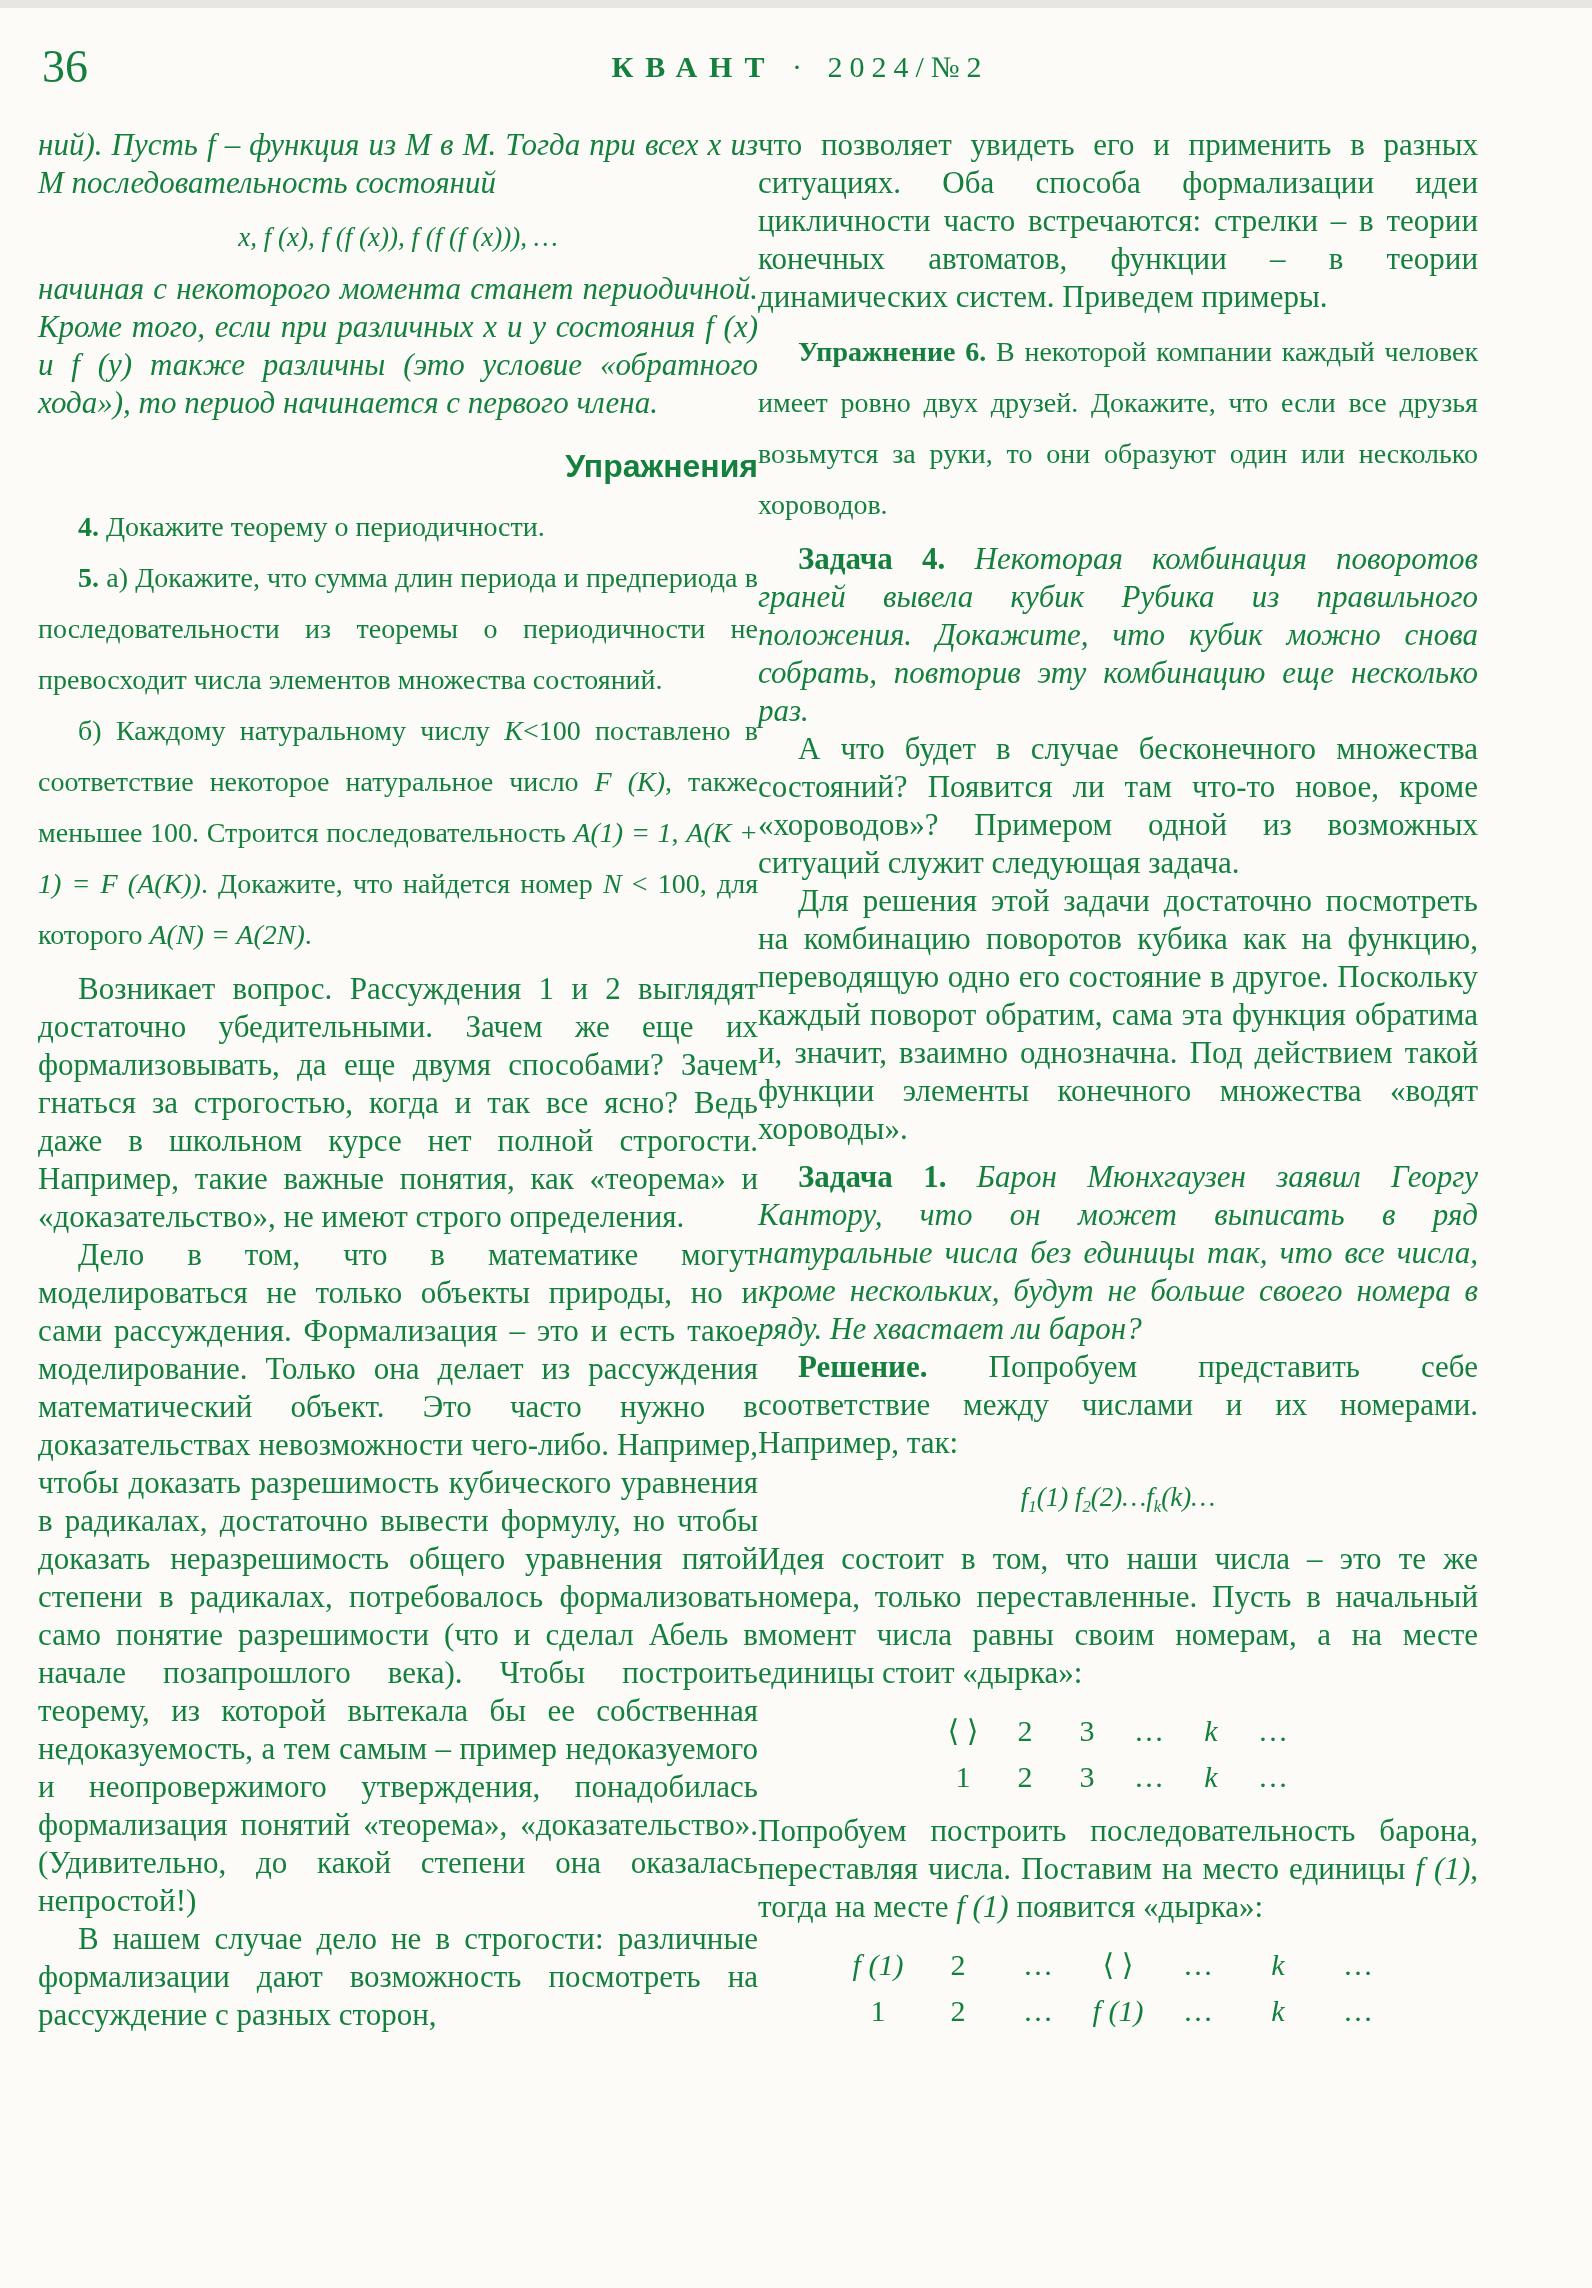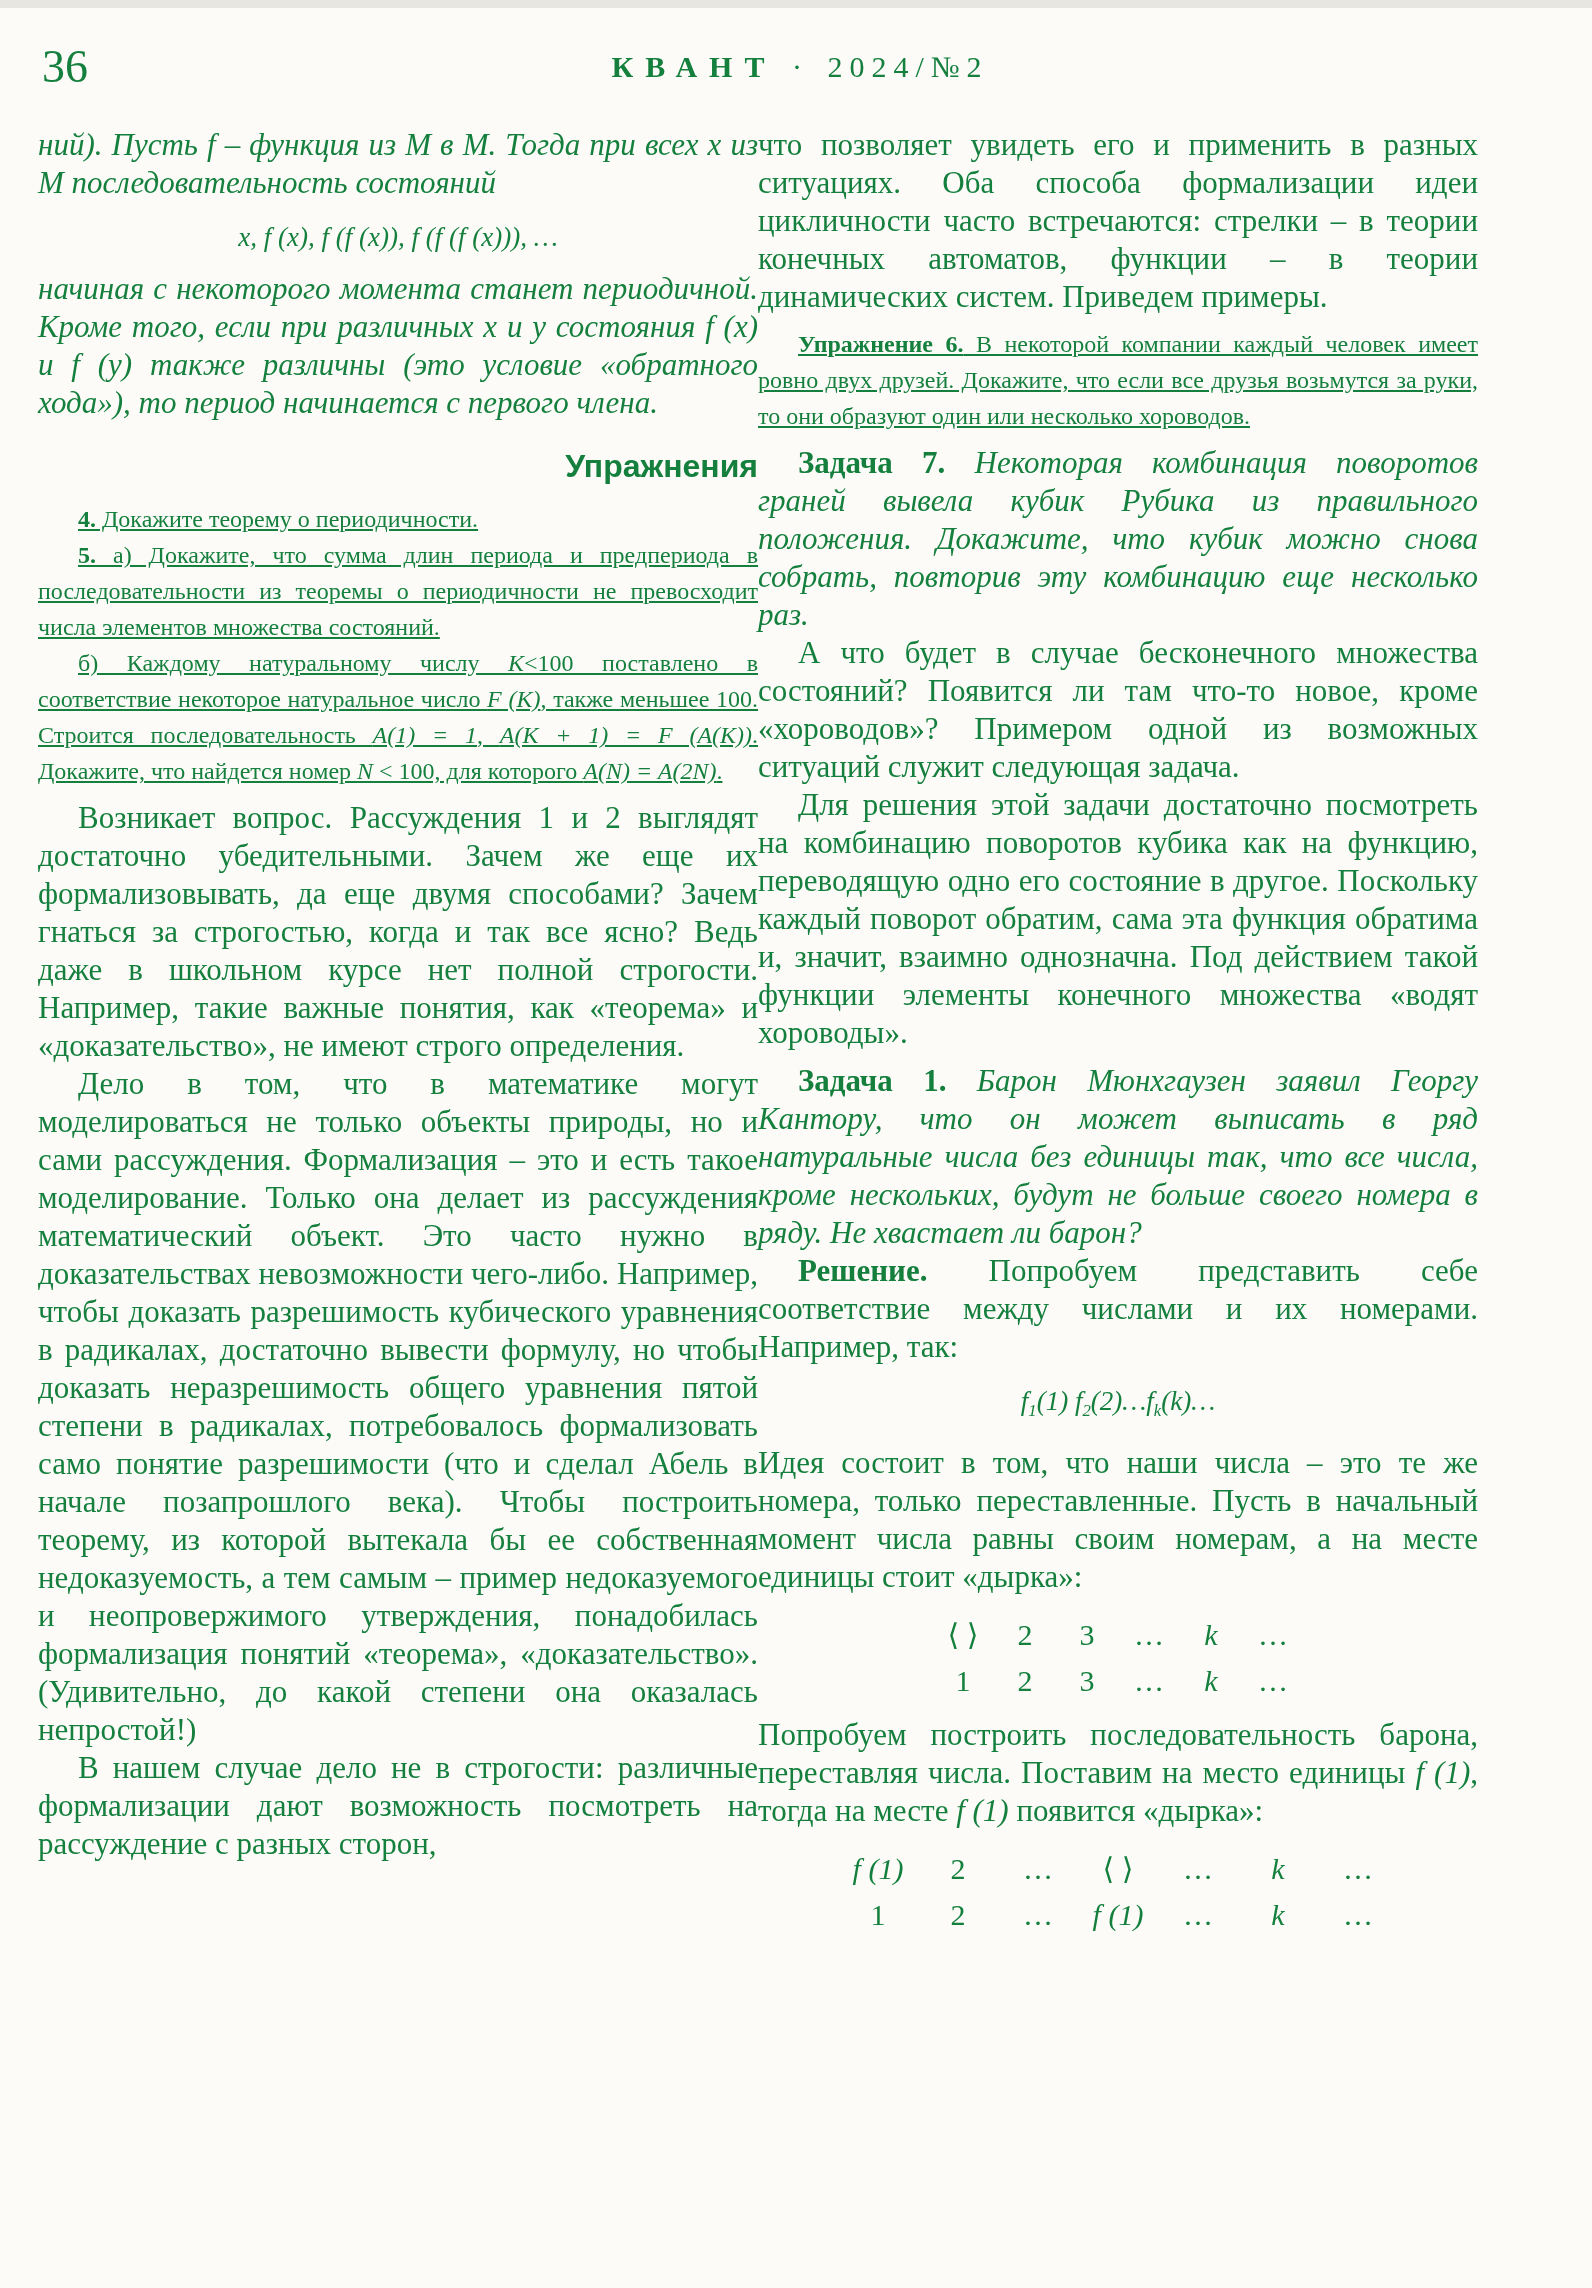--- a/index.html
+++ b/index.html
@@ -31,21 +31,21 @@
   .journal-issue{ letter-spacing:7px; }
   
   .columns { display:flex; margin-top:14px; }
   .col { width:720px; }
   
   .body {
     font-size:31px; line-height:38px;
     text-align:justify;
     hyphens:auto;
   }
-  .small { font-size:24px; line-height:36px;text-decoration:underline; }
+  .small { font-size:28px; line-height:51px; }
   .indent { text-indent:40px; }
   .gap-top { margin-top:10px; }
   .sg { }
   .sg-i { font-style:italic; }
   .sg-b { font-weight:bold; }
   sub.sg-sub { font-style:italic; font-size:62%; }
   .section-heading {
     font-family:"Liberation Sans","DejaVu Sans",sans-serif;
     font-weight:bold; font-size:32px;
     text-align:right;
@@ -103,21 +103,21 @@
       <p class="body indent"><span class="sg sg-r">Дело в том, что в математике могут моделироваться не только объекты природы, но и сами рассуждения. Формализация – это и есть такое моделирование. Только она делает из рассуждения математический объект. Это часто нужно в доказательствах невозможности чего-либо. Например, чтобы доказать разрешимость кубического уравнения в радикалах, достаточно вывести формулу, но чтобы доказать неразрешимость общего уравнения пятой степени в радикалах, потребовалось формализовать само понятие разрешимости (что и сделал Абель в начале позапрошлого века). Чтобы построить теорему, из которой вытекала бы ее собственная недоказуемость, а тем самым – пример недоказуемого и неопровержимого утверждения, понадобилась формализация понятий «теорема», «доказательство». (Удивительно, до какой степени она оказалась непростой!)</span></p>
 
       <p class="body indent"><span class="sg sg-r">В нашем случае дело не в строгости: различные формализации дают возможность посмотреть на рассуждение с разных сторон,</span></p>
     </section>
 
     <section class="col">
       <p class="body"><span class="sg sg-r">что позволяет увидеть его и применить в разных ситуациях. Оба способа формализации идеи цикличности часто встречаются: стрелки – в теории конечных автоматов, функции – в теории динамических систем. Приведем примеры.</span></p>
 
       <p class="body small indent gap-top"><span class="sg sg-b">Упражнение 6.</span><span class="sg sg-r"> В некоторой компании каждый человек имеет ровно двух друзей. Докажите, что если все друзья возьмутся за руки, то они образуют один или несколько хороводов.</span></p>
 
-      <p class="body indent gap-top"><span class="sg sg-b">Задача 7.</span><span class="sg sg-i"> Некоторая комбинация поворотов граней вывела кубик Рубика из правильного положения. Докажите, что кубик можно снова собрать, повторив эту комбинацию еще несколько раз.</span></p>
+      <p class="body indent gap-top"><span class="sg sg-b">Задача 4.</span><span class="sg sg-i"> Некоторая комбинация поворотов граней вывела кубик Рубика из правильного положения. Докажите, что кубик можно снова собрать, повторив эту комбинацию еще несколько раз.</span></p>
 
       <p class="body indent"><span class="sg sg-r">А что будет в случае бесконечного множества состояний? Появится ли там что-то новое, кроме «хороводов»? Примером одной из возможных ситуаций служит следующая задача.</span></p>
 
       <p class="body indent"><span class="sg sg-r">Для решения этой задачи достаточно посмотреть на комбинацию поворотов кубика как на функцию, переводящую одно его состояние в другое. Поскольку каждый поворот обратим, сама эта функция обратима и, значит, взаимно однозначна. Под действием такой функции элементы конечного множества «водят хороводы».</span></p>
 
       <p class="body indent gap-top"><span class="sg sg-b">Задача 1.</span><span class="sg sg-i"> Барон Мюнхгаузен заявил Георгу Кантору, что он может выписать в ряд натуральные числа без единицы так, что все числа, кроме нескольких, будут не больше своего номера в ряду. Не хвастает ли барон?</span></p>
 
       <p class="body indent"><span class="sg sg-b">Решение.</span><span class="sg sg-r"> Попробуем представить себе соответствие между числами и их номерами. Например, так:</span></p>
 
       <div class="formula"><span class="sg sg-i">f</span><sub class="sg sg-sub">1</sub><span class="sg sg-i">(1) f</span><sub class="sg sg-sub">2</sub><span class="sg sg-i">(2)…f</span><sub class="sg sg-sub">k</sub><span class="sg sg-i">(k)…</span></div>

